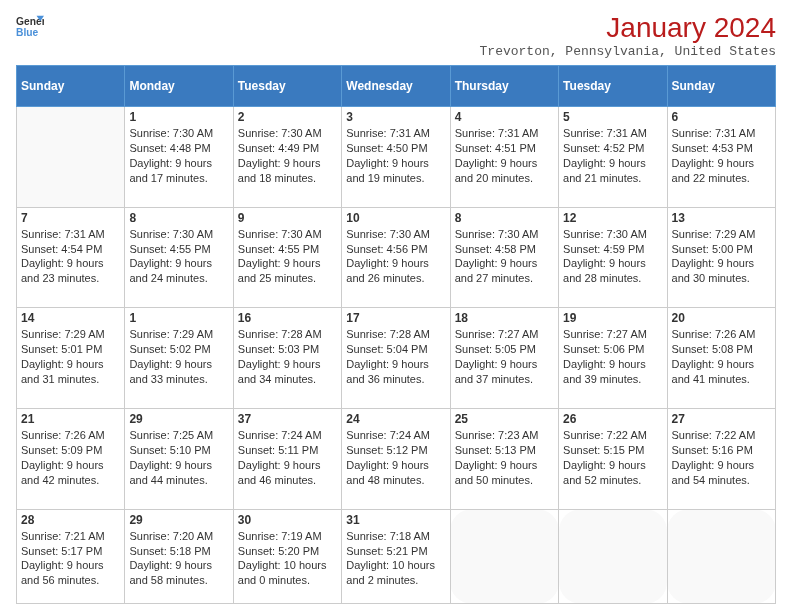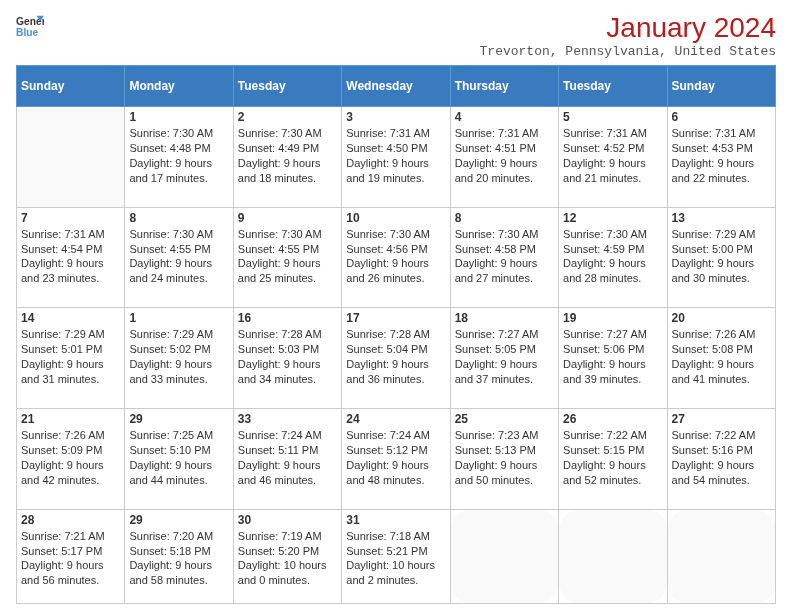--- a/index.html
+++ b/index.html
@@ -210,21 +210,21 @@
         <tr>
           <td>
             <span class="day-number">21</span>
             <div class="cell-content">Sunrise: 7:26 AM<br>Sunset: 5:09 PM<br>Daylight: 9 hours<br>and 42 minutes.</div>
           </td>
           <td>
             <span class="day-number">29</span>
             <div class="cell-content">Sunrise: 7:25 AM<br>Sunset: 5:10 PM<br>Daylight: 9 hours<br>and 44 minutes.</div>
           </td>
           <td>
-            <span class="day-number">33</span>
+            <span class="day-number">37</span>
             <div class="cell-content">Sunrise: 7:24 AM<br>Sunset: 5:11 PM<br>Daylight: 9 hours<br>and 46 minutes.</div>
           </td>
           <td>
             <span class="day-number">24</span>
             <div class="cell-content">Sunrise: 7:24 AM<br>Sunset: 5:12 PM<br>Daylight: 9 hours<br>and 48 minutes.</div>
           </td>
           <td>
             <span class="day-number">25</span>
             <div class="cell-content">Sunrise: 7:23 AM<br>Sunset: 5:13 PM<br>Daylight: 9 hours<br>and 50 minutes.</div>
           </td>

